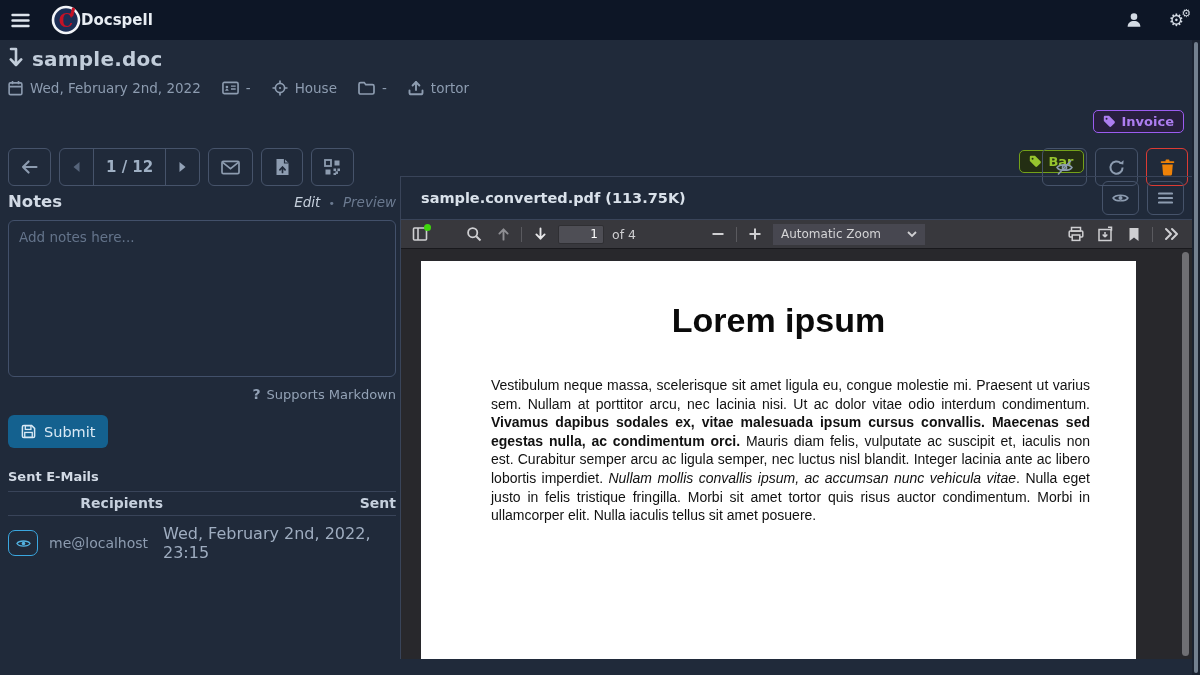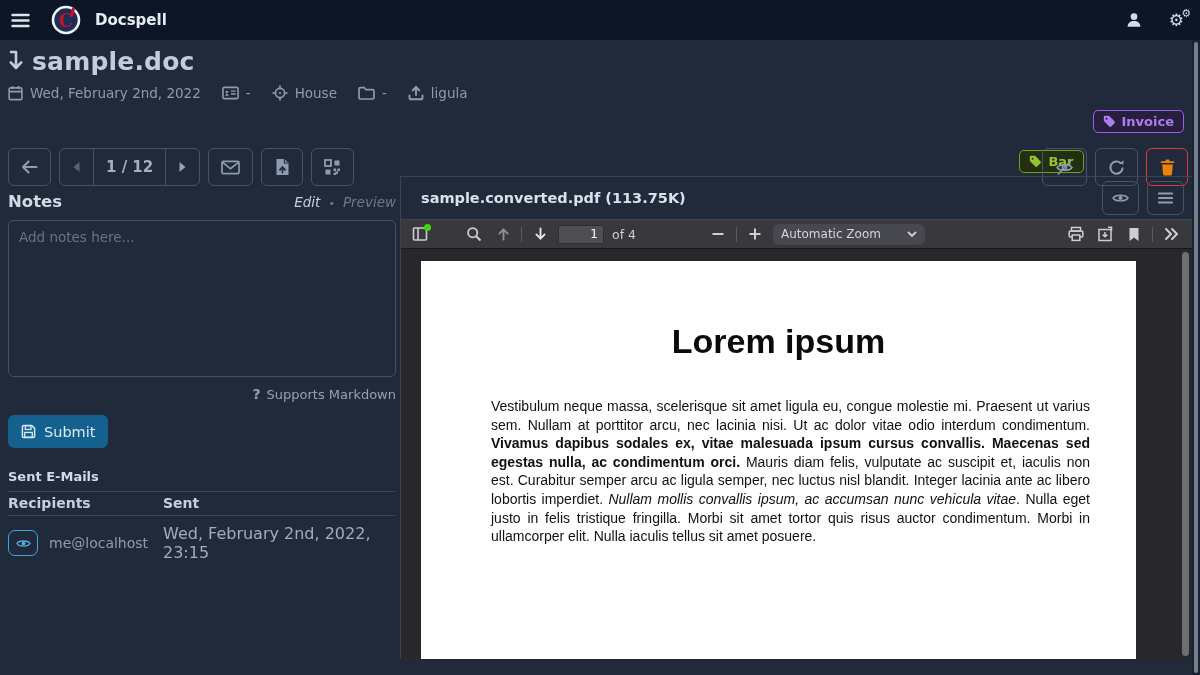--- a/index.html
+++ b/index.html
@@ -12,27 +12,27 @@
   }
   svg { display:block; }
 
   
   .navbar {
     position:absolute; top:0; left:0; width:1200px; height:40px;
     background:#0d1626; display:flex; align-items:center;
   }
   .nav-burger { margin-left:11px; color:#dde4ec; cursor:pointer; }
   .nav-logo { margin-left:21px; }
-  .nav-brand { margin-left:14px; font-weight:bold; font-size:15px; color:#e8edf3; }
+  .nav-brand { margin-left:0; font-weight:bold; font-size:15px; color:#e8edf3; }
   .nav-right { margin-left:auto; display:flex; align-items:center; gap:26px; margin-right:16px; color:#d4dbe4; }
 
   
   .doc-header { position:absolute; top:47px; left:8px; }
   .title-row { display:flex; align-items:center; gap:9px; color:#c2cdda; }
-  .title-row .title-text { font-size:25px; font-weight:bold; letter-spacing:.2px;text-align:center; }
+  .title-row .title-text { font-size:20px; font-weight:bold; letter-spacing:.2px;text-align:center; }
   .meta-row { margin-top:9px; display:flex; align-items:center; gap:7px; font-size:13.5px; color:#8d9cb0; }
   .meta-row .sep { width:7px; }
   .tags-row { position:absolute; top:110px; right:16px; display:flex; gap:9px; }
   .tag {
     display:flex; align-items:center; gap:6px; height:23px; padding:0 9px;
     border-radius:5px; font-size:13px; font-weight:bold; cursor:pointer;
   }
   .tag-green { color:#96c42e; border:1px solid #74a119; background:#232e13;margin-top:40px; }
   .tag-purple { color:#ad7df0; border:1px solid #9b5cf0; background:#281f3e; }
 
@@ -77,21 +77,21 @@
   }
   .md-q { font-weight:bold; font-size:14px; }
   .submit-btn {
     margin-top:13px; height:33px; padding:0 13px; border:none; border-radius:6px;
     background:#14618f; color:#d9e9f5; font-size:14.5px; font-family:"DejaVu Sans",sans-serif;
     display:flex; align-items:center; gap:8px; cursor:pointer;
   }
   .sent-head { margin-top:21px; font-size:13px; font-weight:bold; color:#d2dae5; }
   .mail-table { margin-top:7px; width:388px; border-collapse:collapse; }
   .mail-table th {
-    font-size:14px; color:#c6d0dd; font-weight:bold; text-align:left;
+    font-size:14px; color:#c6d0dd; font-weight:bold; text-align:right;
     border-top:1px solid #394459; border-bottom:1px solid #394459; padding:3px 0 4px;
   }
   .mail-table td { padding:8px 0 6px; vertical-align:middle; }
   .cell-recipient { display:flex; align-items:center; gap:11px; }
   .eye-btn {
     width:30px; height:26px; border:1px solid #3aa7e0; border-radius:7px; background:transparent;
     display:flex; align-items:center; justify-content:center; color:#54b4e4; cursor:pointer;
   }
   .email-text { font-size:14px; color:#8d9cb0; }
   .sent-text { font-size:16px; color:#9fadc0; }
@@ -125,34 +125,34 @@
   .pdf-ibtn { display:flex; align-items:center; justify-content:center; width:22px; height:22px; cursor:pointer; position:relative; }
   .pdf-divider { width:1px; height:15px; background:#5a5a5f; }
   .dot-green { position:absolute; top:1px; right:0px; width:7px; height:7px; border-radius:50%; background:#3fd70c; }
   .page-input {
     width:46px; height:19px; background:#4e4e55; border:1px solid #2f2f33; border-radius:2px;
     color:#ffffff; font-size:12px; text-align:right; padding:0 5px; outline:none;
     font-family:"DejaVu Sans",sans-serif;
   }
   .of-label { font-size:12.5px; color:#cfcfd2; margin-left:1px; }
   .zoom-select {
-    height:21px; background:#474750; border-radius:6px; display:flex; align-items:center;
+    height:21px; background:#474750; border-radius:0; display:flex; align-items:center;
     padding:0 8px; gap:26px; cursor:pointer;
   }
   .zoom-select .zs-label { font-size:12px; color:#d4d4d6; }
   .dim-icon { color:#8f8f94; }
 
   
   .pdf-view { flex:1; background:#28282c; position:relative; overflow:hidden; }
   .pdf-page {
     position:absolute; left:20px; top:12px; width:715px; height:940px;
     background:#ffffff; color:#000;
     font-family:"Liberation Sans", sans-serif;
   }
-  .pdf-title { margin-top:61px; text-align:center; font-size:34px; font-weight:bold; color:#0a0a0a; }
+  .pdf-title { margin-top:40px; text-align:center; font-size:34px; font-weight:bold; color:#0a0a0a; }
   .pdf-heading {
     margin:52px 46px 0 70px; font-size:20px; font-weight:bold; line-height:26px;
     text-indent:22px; color:#0a0a0a;
   }
   .pdf-para {
     margin:36px 46px 0 70px; font-size:14px; line-height:18.6px;
     text-align:justify; color:#111;
   }
   .pdf-scroll { position:absolute; right:3px; top:3px; bottom:3px; width:7px; background:#6f6f73; border-radius:4px; cursor:pointer; }
 
@@ -231,21 +231,21 @@
         </svg>
     </span>
     <span>-</span>
     <span class="sep"></span>
     <span>
       <svg width="16" height="16" viewBox="0 0 16 16">
           <path d="M8 10V2M8 2L4.6 5.5M8 2l3.4 3.5" stroke="currentColor" stroke-width="1.9" fill="none" stroke-linecap="round" stroke-linejoin="round"></path>
           <path d="M1.5 10.5v2.2c0 .9.7 1.6 1.6 1.6h9.8c.9 0 1.6-.7 1.6-1.6v-2.2" stroke="currentColor" stroke-width="1.9" fill="none" stroke-linecap="round"></path>
         </svg>
     </span>
-    <span>ligula</span>
+    <span>tortor</span>
   </div>
 </div>
 
 <div class="tags-row">
   <span class="tag tag-green">
     <svg width="13" height="13" viewBox="0 0 16 16">
         <path d="M1 2.6v4.8l6.8 6.8c.6.6 1.6.6 2.2 0l4.2-4.2c.6-.6.6-1.6 0-2.2L7.4 1H2.6C1.7 1 1 1.7 1 2.6z" fill="currentColor"></path>
         <circle cx="4.4" cy="4.6" r="1.2" fill="#232e13"></circle>
       </svg>
     <span>Bar</span>

